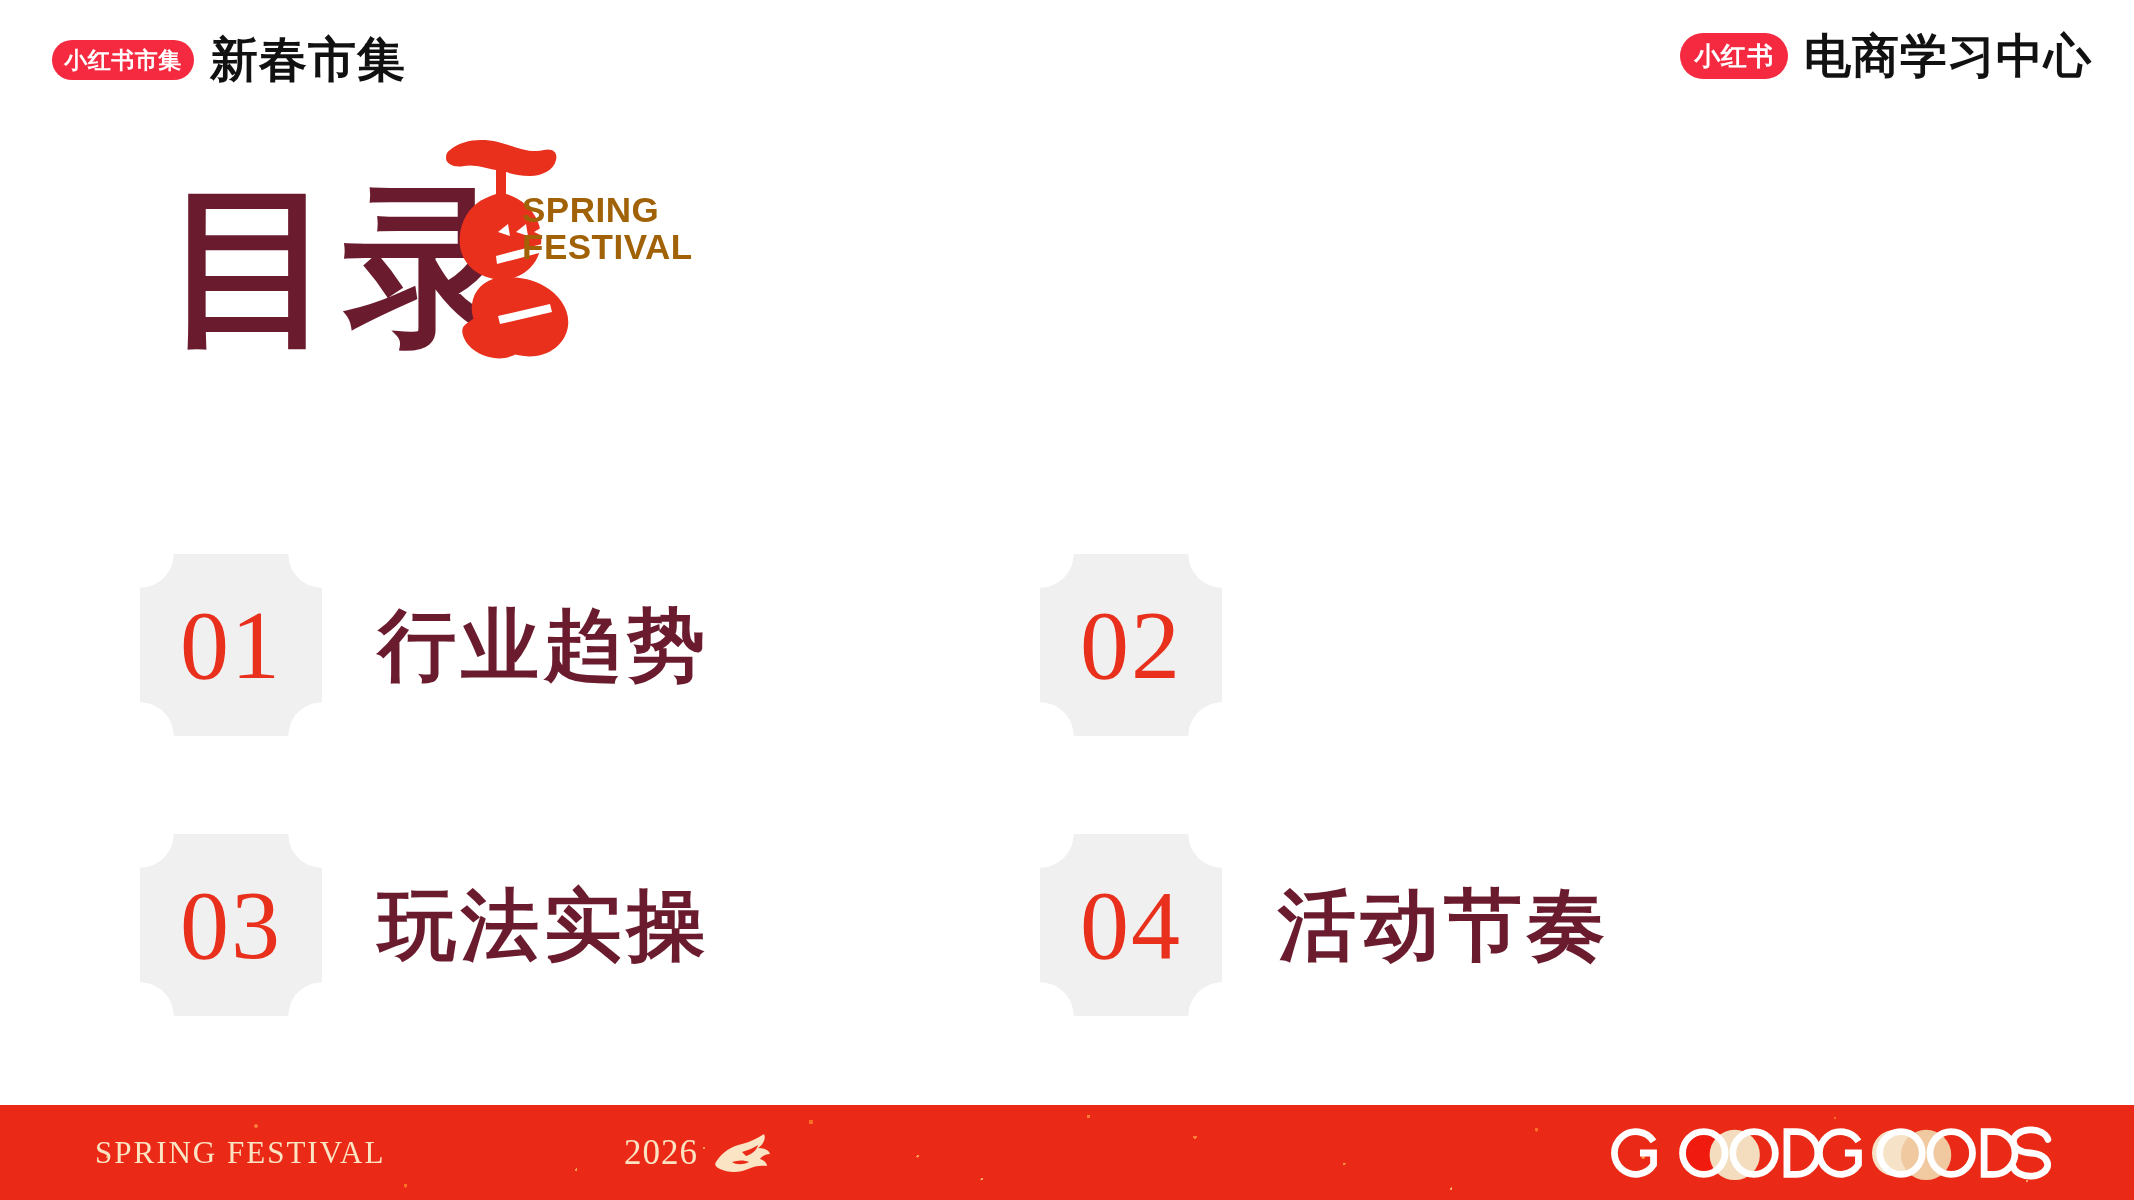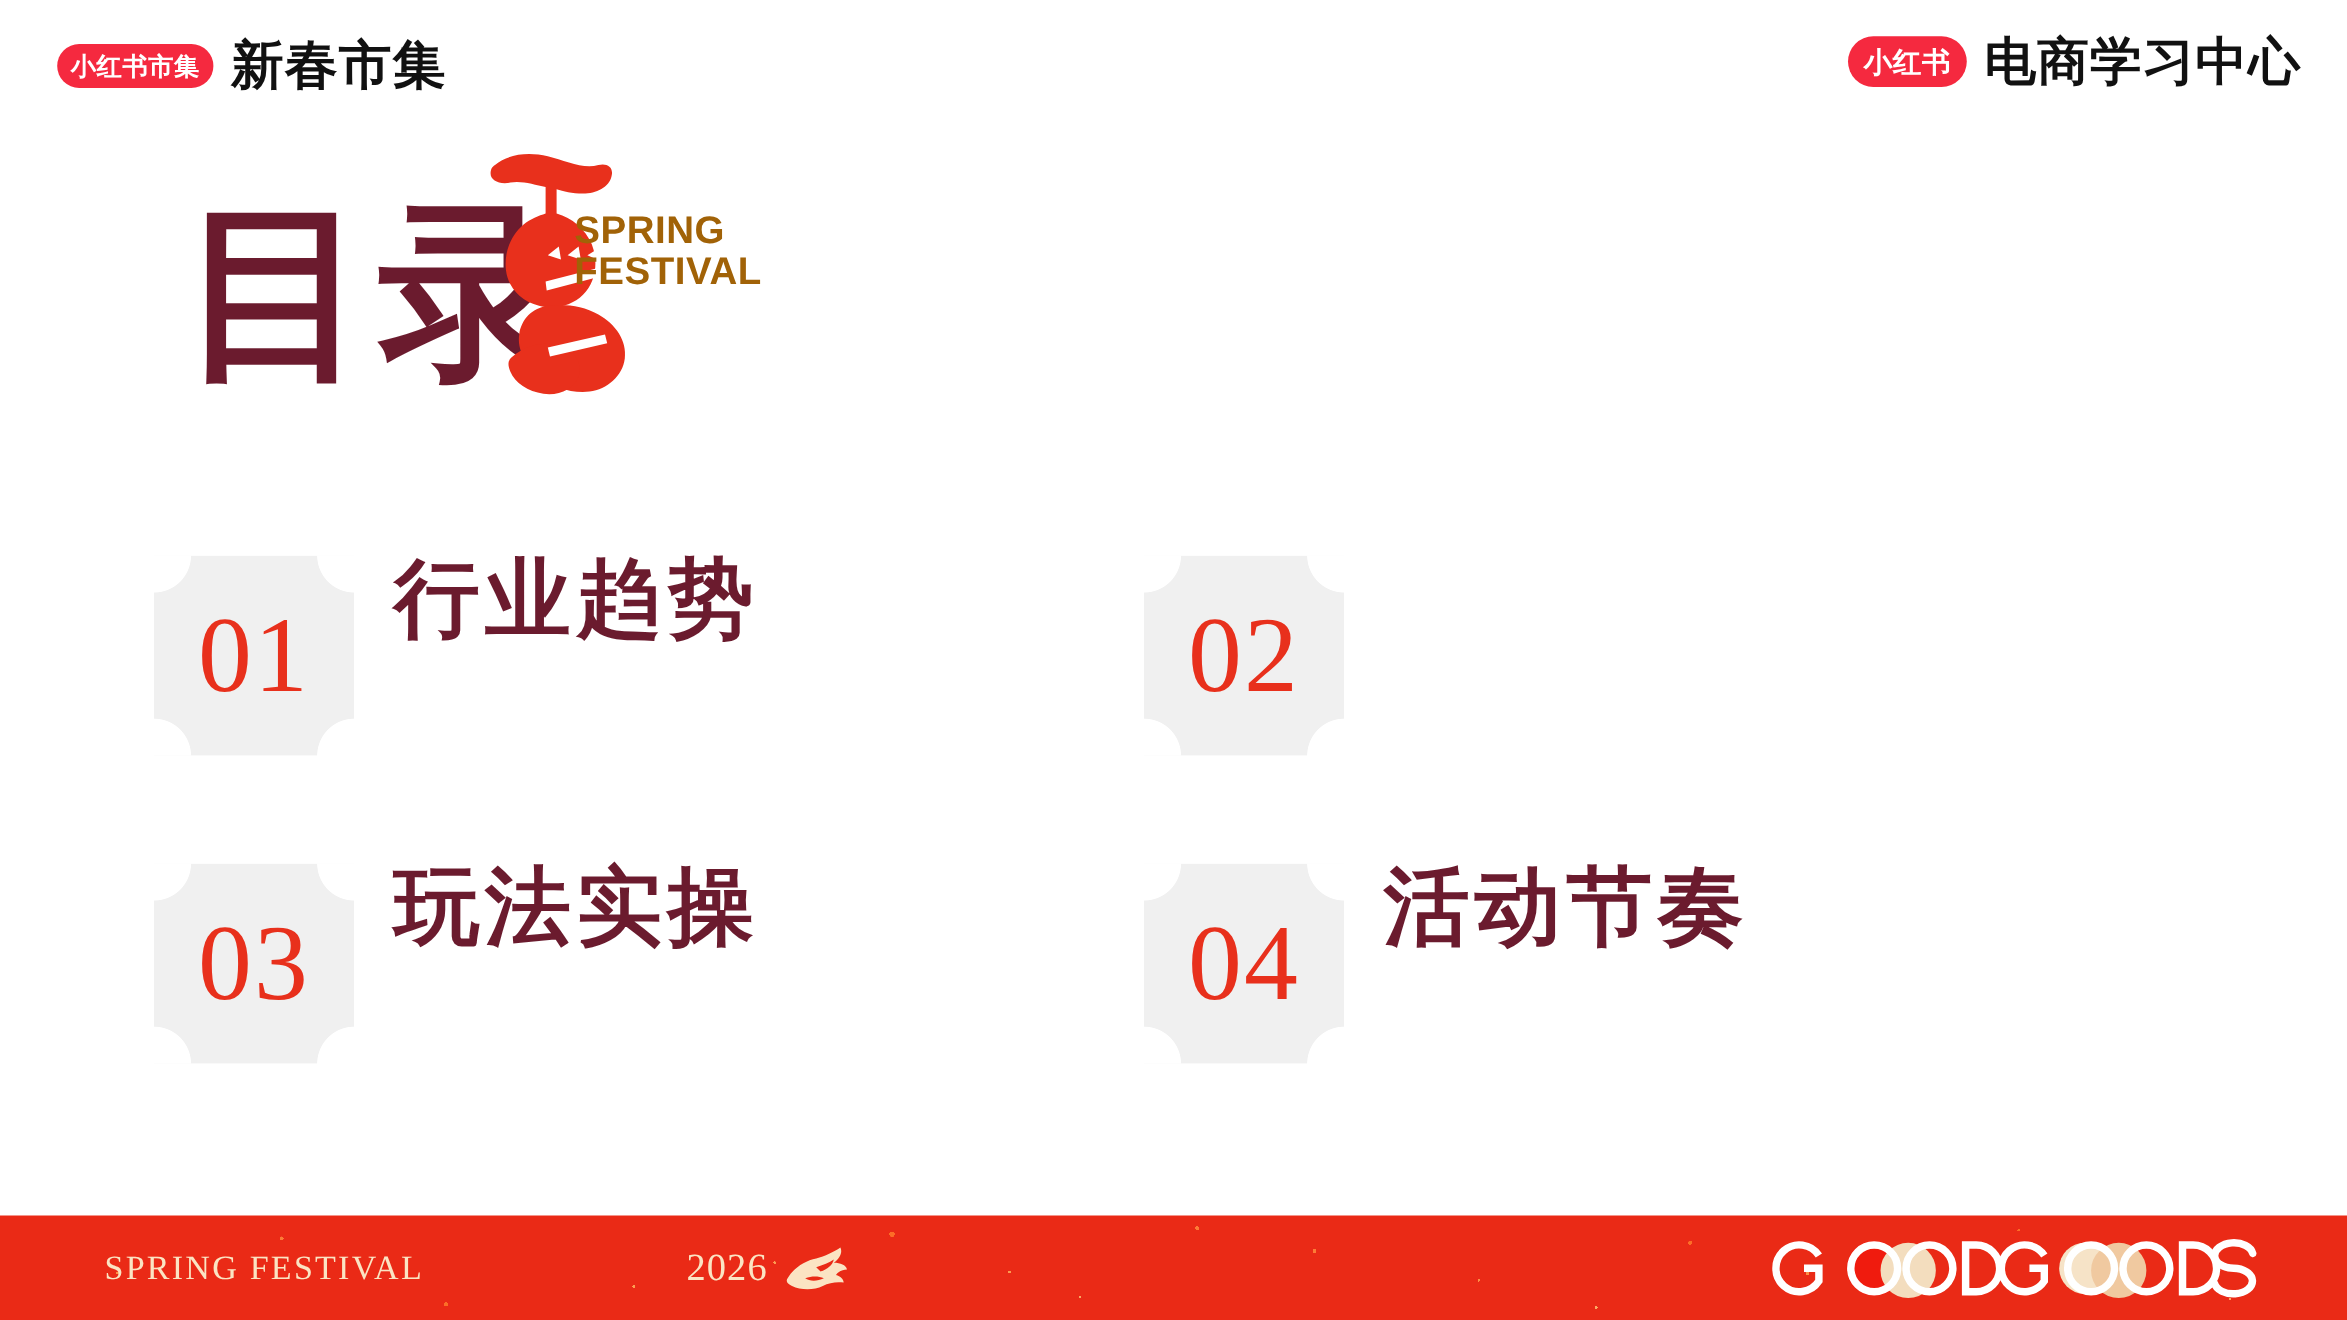--- a/index.html
+++ b/index.html
@@ -108,21 +108,22 @@
     position: absolute;
     left: 140px;
     top: 505px;
     width: 1800px;
     display: grid;
     grid-template-columns: 900px 900px;
     grid-template-rows: 280px 280px;
   }
   .toc-item {
     display: flex;
-    gap: 36px;
+    align-items: center;
+    gap: 56px;
   }
   .toc-badge {
     position: relative;
     width: 182px;
     height: 182px;
     flex: 0 0 182px;
     background: #F0F0F0;
     display: flex;
     align-items: center;
     justify-content: center;

